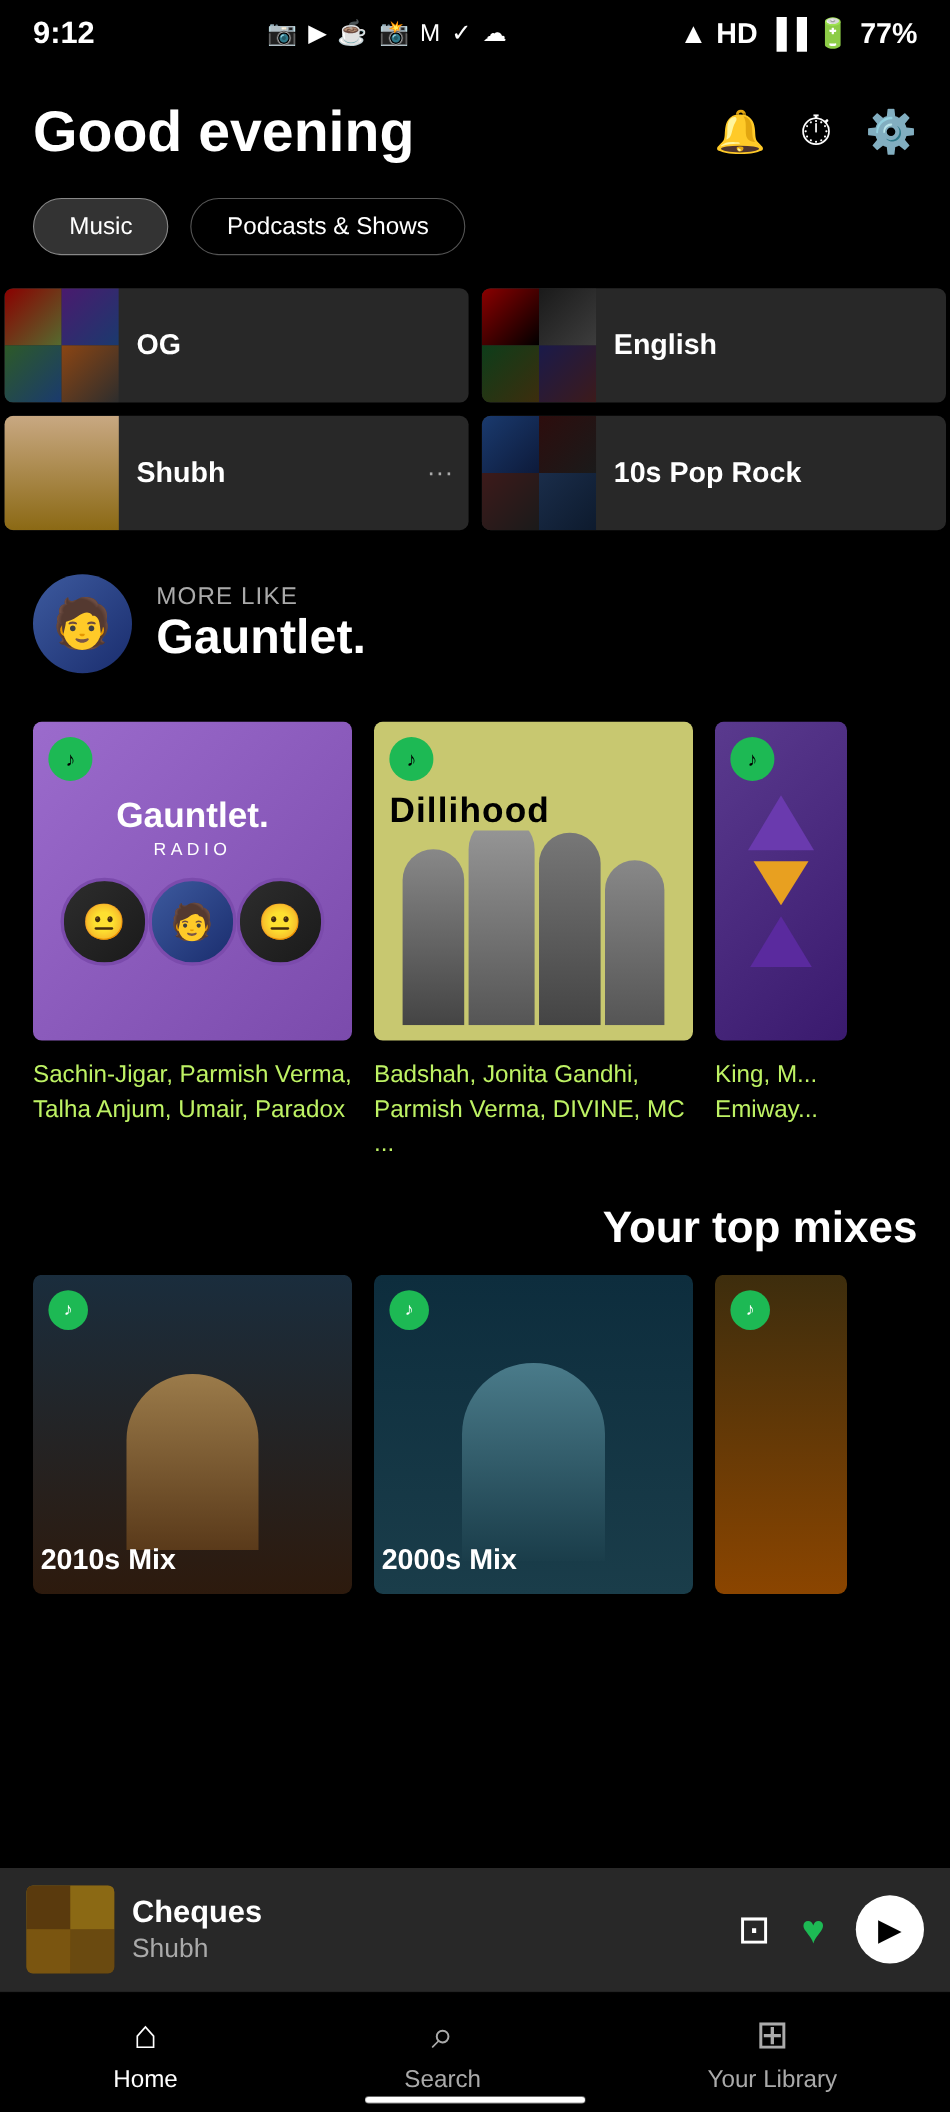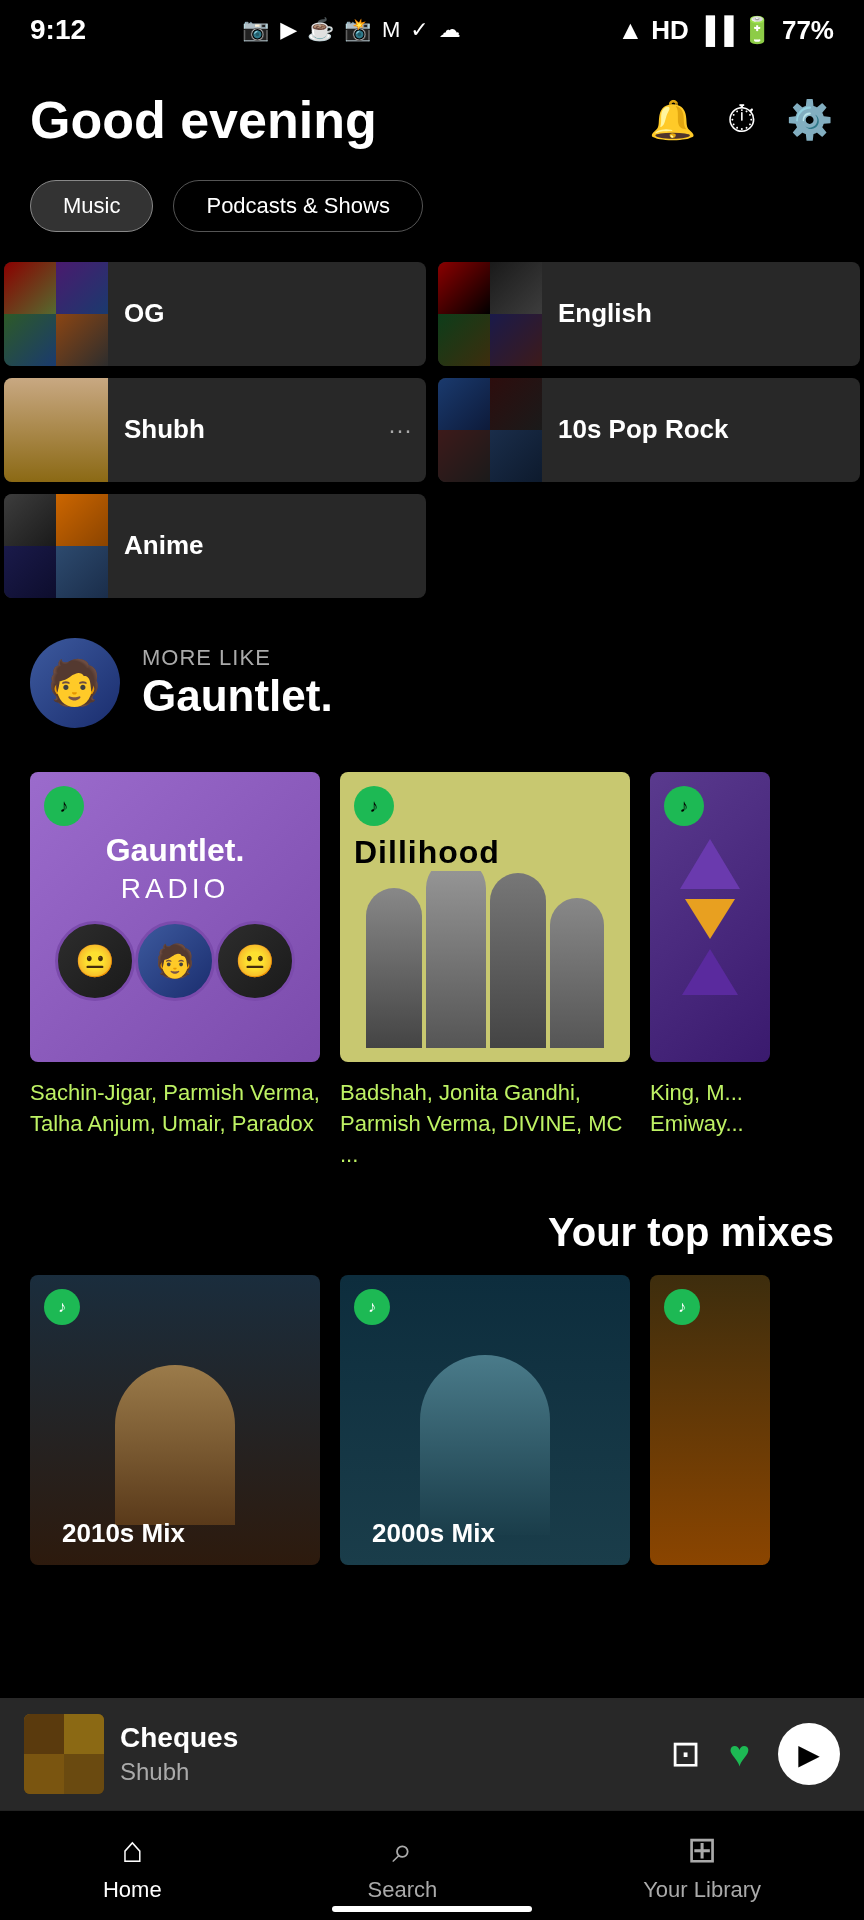--- a/index.html
+++ b/index.html
@@ -247,21 +247,21 @@
       justify-content: center;
     }
     .gauntlet-art-title {
       font-size: 32px;
       font-weight: 700;
       text-align: center;
       z-index: 2;
       line-height: 1.1;
     }
     .gauntlet-art-sub {
-      font-size: 28px;
+      font-size: 16px;
       letter-spacing: 4px;
       text-align: center;
       margin-top: 4px;
     }
     .gauntlet-avatars {
       display: flex;
       margin-top: 16px;
       gap: -10px;
     }
     .g-avatar {
@@ -307,21 +307,21 @@
       border-radius: 8px;
       position: relative;
       overflow: hidden;
     }
     .mix-art-1 { background: linear-gradient(180deg, #1a2d3d 0%, #2d1a0d 100%); }
     .mix-art-2 { background: linear-gradient(180deg, #0d2d3d 0%, #1a3d4a 100%); }
     .mix-art-3 { background: linear-gradient(180deg, #3d2d0d 0%, #8B4500 100%); }
     .mix-label {
       position: absolute;
       bottom: 16px;
-      left: 32px;
+      left: 7px;
       font-size: 26px;
       font-weight: 700;
       color: #fff;
     }
     .mix-spotify {
       position: absolute;
       top: 14px;
       left: 14px;
       width: 36px;
       height: 36px;
@@ -549,29 +549,20 @@
   <div class="quick-item">
     <div class="quick-item-thumb">
       <div class="thumb-cell art-pop-1"></div>
       <div class="thumb-cell art-pop-2"></div>
       <div class="thumb-cell art-pop-3"></div>
       <div class="thumb-cell art-pop-4"></div>
     </div>
     <span class="quick-item-label">10s Pop Rock</span>
   </div>
 
-  <div class="quick-item">
-    <div class="quick-item-thumb">
-      <div class="thumb-cell art-anime-1"></div>
-      <div class="thumb-cell art-anime-2"></div>
-      <div class="thumb-cell art-anime-3"></div>
-      <div class="thumb-cell art-anime-4"></div>
-    </div>
-    <span class="quick-item-label">Anime</span>
-  </div>
 
 </div>
 
 <div class="more-like-section">
   <div class="more-like-header">
     <div class="more-like-avatar">
       <span class="avatar-character">🧑</span>
     </div>
     <div class="more-like-text">
       <div class="more-like-label">MORE LIKE</div>

